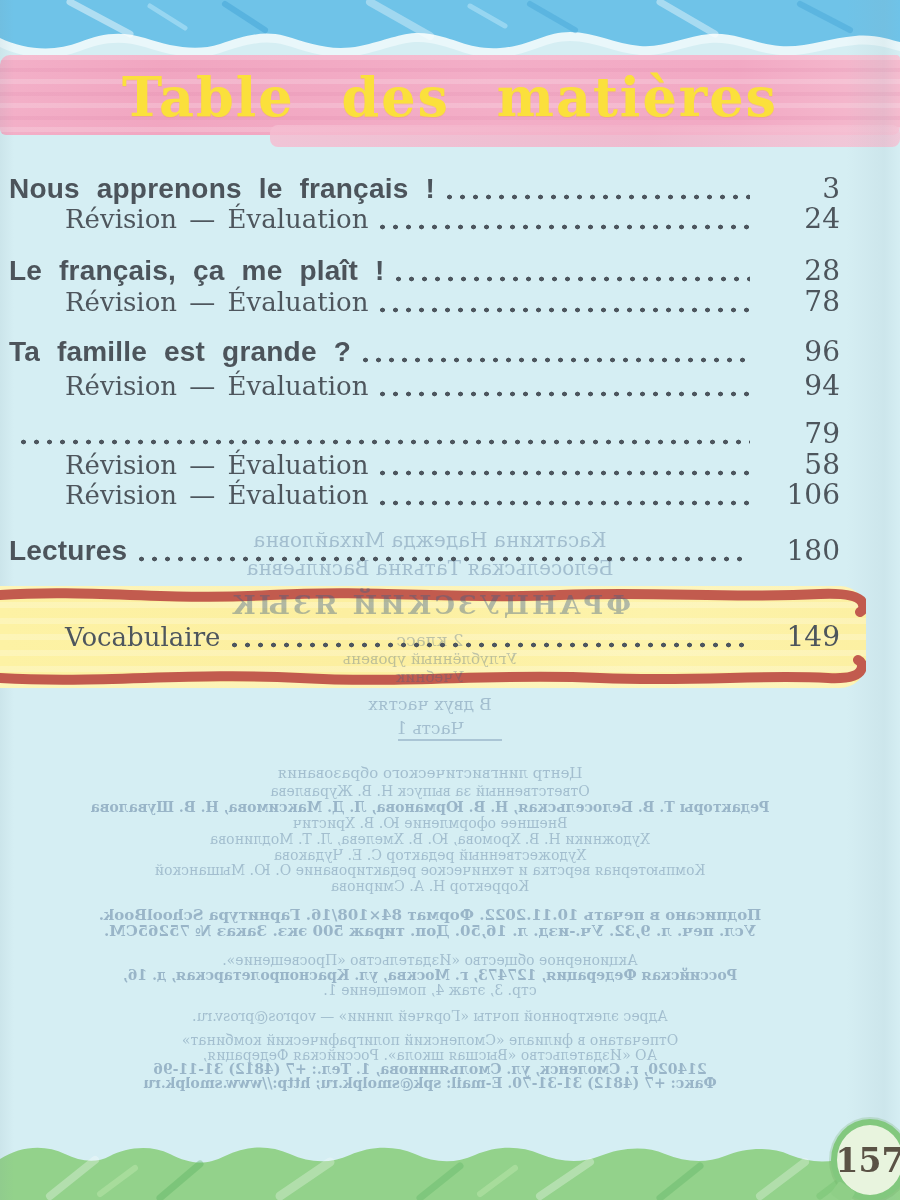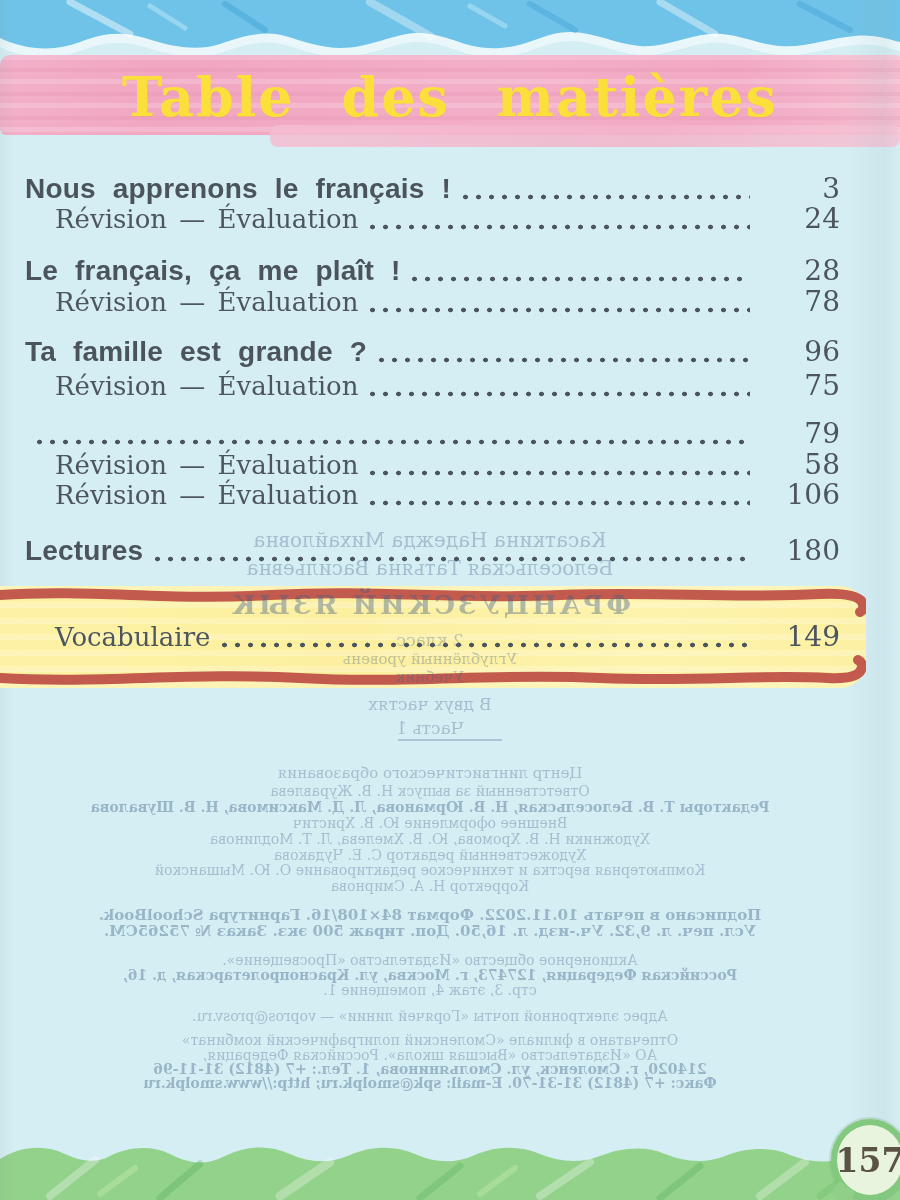--- a/index.html
+++ b/index.html
@@ -29,24 +29,24 @@
     border-radius:8px; opacity:.85;
   }
   .title{
     margin:0; height:80px; line-height:84px; text-align:center;
     font-family:"DejaVu Serif", serif; font-weight:bold;
     font-size:54px; color:#fbe03c; letter-spacing:2px; word-spacing:26px;
     text-shadow:0 1px 0 rgba(230,160,60,.25);
   }
   
   .row{
-    position:absolute; left:25px; right:60px; height:34px;
+    position:absolute; left:9px; right:60px; height:34px;
     display:flex; align-items:baseline; z-index:3;
   }
-  .row.sub{left:55px;}
+  .row.sub{left:65px;}
   .label{
     white-space:nowrap; color:#4c545b;
   }
   .row.main .label{
     font-family:"Liberation Sans", sans-serif; font-weight:bold;
     font-size:28px; word-spacing:9px; letter-spacing:.2px;
   }
   .row.sub .label{
     font-family:"DejaVu Serif", serif; font-size:26px; word-spacing:4px; color:#4e565d;
   }
@@ -149,21 +149,21 @@
     </div>
 
     <div class="row main" style="top:335px">
       <span class="label">Ta famille est grande ?</span>
       <span class="dots"></span>
       <span class="num">96</span>
     </div>
     <div class="row sub" style="top:369px">
       <span class="label">Révision — Évaluation</span>
       <span class="dots"></span>
-      <span class="num">75</span>
+      <span class="num">94</span>
     </div>
 
     <div class="row main" style="top:417px">
       <span class="dots"></span>
       <span class="num">79</span>
     </div>
     <div class="row sub" style="top:448px">
       <span class="label">Révision — Évaluation</span>
       <span class="dots"></span>
       <span class="num">58</span>

